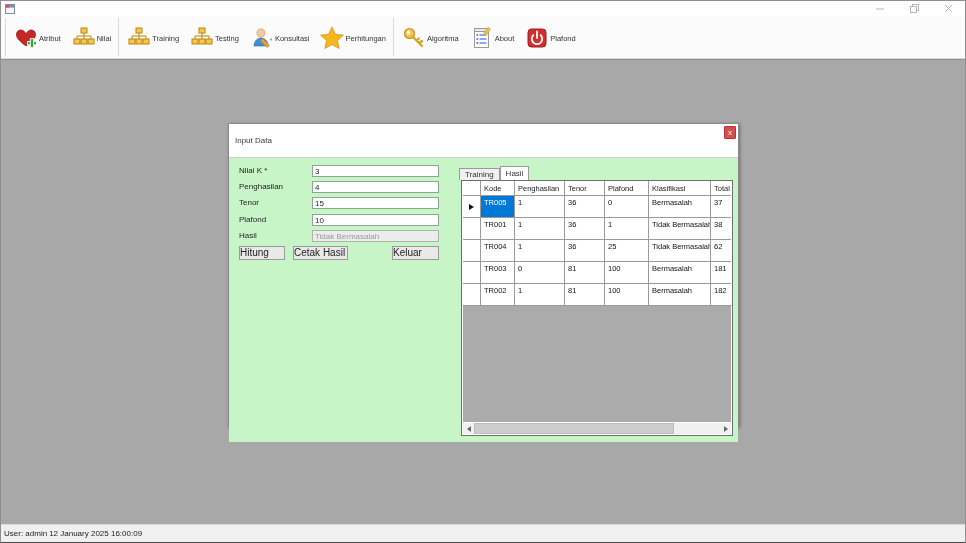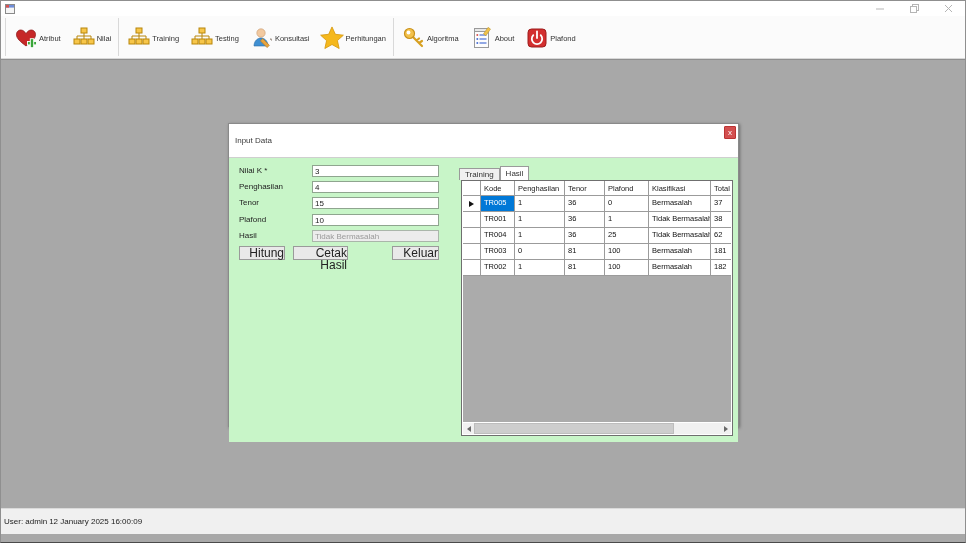--- a/index.html
+++ b/index.html
@@ -30,52 +30,52 @@
   .dlg-titlebar { position:relative; height:34px; background:#ffffff; border-bottom:1px solid #cfcfcf; display:flex; align-items:center; }
   .dlg-title { margin-left:6px; font-size:8px; color:#3a3a3a; }
   .dlg-close { position:absolute; right:2px; top:2px; width:12px; height:13px; background:#d34f4f; border:1px solid #b33; border-radius:1px; color:#fff; font-size:8px; line-height:11px; text-align:center; }
   .dlg-client { position:relative; width:509px; height:284px; background:#c8f5c8; }
 
   
   .f-label { position:absolute; left:10px; height:12px; line-height:12px; color:#222; font-size:8px; }
   .f-input { position:absolute; left:83px; width:127px; height:12px; border:1px solid #8fa58f; background:#fff; font-family:"Liberation Sans",sans-serif; font-size:8px; padding:0 2px; color:#222; }
   .f-input.readonly { background:#ececec; color:#9a9a9a; border-color:#aab6aa; }
   .r0 { top:7px; } .r1 { top:23px; } .r2 { top:39px; } .r3 { top:56px; } .r4 { top:72px; }
-  .btn { position:absolute; top:88px; height:14px; background:#e9e9e9; border:1px solid #9a9a9a; font-family:"Liberation Sans",sans-serif; font-size:12px; color:#222; text-align:right; line-height:12px; }
+  .btn { position:absolute; top:88px; height:14px; background:#e9e9e9; border:1px solid #9a9a9a; font-family:"Liberation Sans",sans-serif; font-size:10px; color:#222; text-align:left; line-height:12px; }
   .btn-hitung { left:10px; width:46px; }
   .btn-cetak { left:64px; width:55px; }
   .btn-keluar { left:163px; width:47px; }
 
   
   .tabs { position:absolute; left:230px; top:8px; height:14px; display:flex; align-items:flex-end; }
   .tab { border:1px solid #9a9a9a; border-bottom:none; padding:0 5px; font-size:8px; line-height:12px; background:#f0f0f0; color:#333; height:12px; }
   .tab.active { background:#ffffff; height:14px; line-height:14px; position:relative; z-index:3; }
 
   
   .grid-panel { position:absolute; left:232px; top:22px; width:272px; height:256px; background:#ffffff; border:1px solid #6f6f6f; z-index:2; }
   .grid-clip { position:absolute; left:1px; top:0px; right:1px; bottom:13px; background:#ababab; overflow:hidden; }
   .g-row { display:flex; width:293px; }
   .g-cell { flex:0 0 auto; border-right:1px solid #9b9b9b; border-bottom:1px solid #9b9b9b; background:#fff; padding-left:3px; overflow:hidden; white-space:nowrap; font-size:7.5px; color:#111; }
   .g-head .g-cell { height:15px; line-height:15px; color:#222; }
-  .g-data .g-cell { height:16px; line-height:13px; }
+  .g-data .g-cell { height:22px; line-height:13px; }
   .c0 { width:18px; padding-left:0; display:flex; align-items:center; justify-content:center; }
   .c1 { width:34px; } .c2 { width:50px; } .c3 { width:40px; } .c4 { width:44px; } .c5 { width:62px; } .c6 { width:45px; }
   .g-cell.sel { background:#0078d7; color:#fff; }
   .rowarrow { width:0; height:0; border-top:3px solid transparent; border-bottom:3px solid transparent; border-left:5px solid #111; }
 
   
   .hscroll { position:absolute; left:1px; right:1px; bottom:1px; height:11px; background:#f1f1f1; }
   .hs-arrow { position:absolute; top:0; width:11px; height:11px; display:flex; align-items:center; justify-content:center; }
   .hs-left { left:0; } .hs-right { right:0; }
   .tri-l { width:0; height:0; border-top:3px solid transparent; border-bottom:3px solid transparent; border-right:4px solid #6a6a6a; }
   .tri-r { width:0; height:0; border-top:3px solid transparent; border-bottom:3px solid transparent; border-left:4px solid #6a6a6a; }
   .hs-thumb { position:absolute; left:11px; top:0px; width:200px; height:11px; background:#cdcdcd; border:1px solid #bdbdbd; }
 
   
-  .statusbar { position:absolute; left:0; bottom:8px; right:0; height:26px; background:#f0f0f0; border-top:1px solid #dadada; display:flex; align-items:center; font-size:8px; color:#222; }
+  .statusbar { position:absolute; left:0; bottom:0; right:0; height:18px; background:#f0f0f0; border-top:1px solid #dadada; display:flex; align-items:center; font-size:8px; color:#222; }
   .statusbar .su { margin-left:3px; }
   .statusbar .sd { margin-left:2px; }
 </style>
 </head>
 <body>
 
 <div class="app">
 
   <div class="titlebar">
     <svg class="appicon" viewBox="0 0 10 10">

